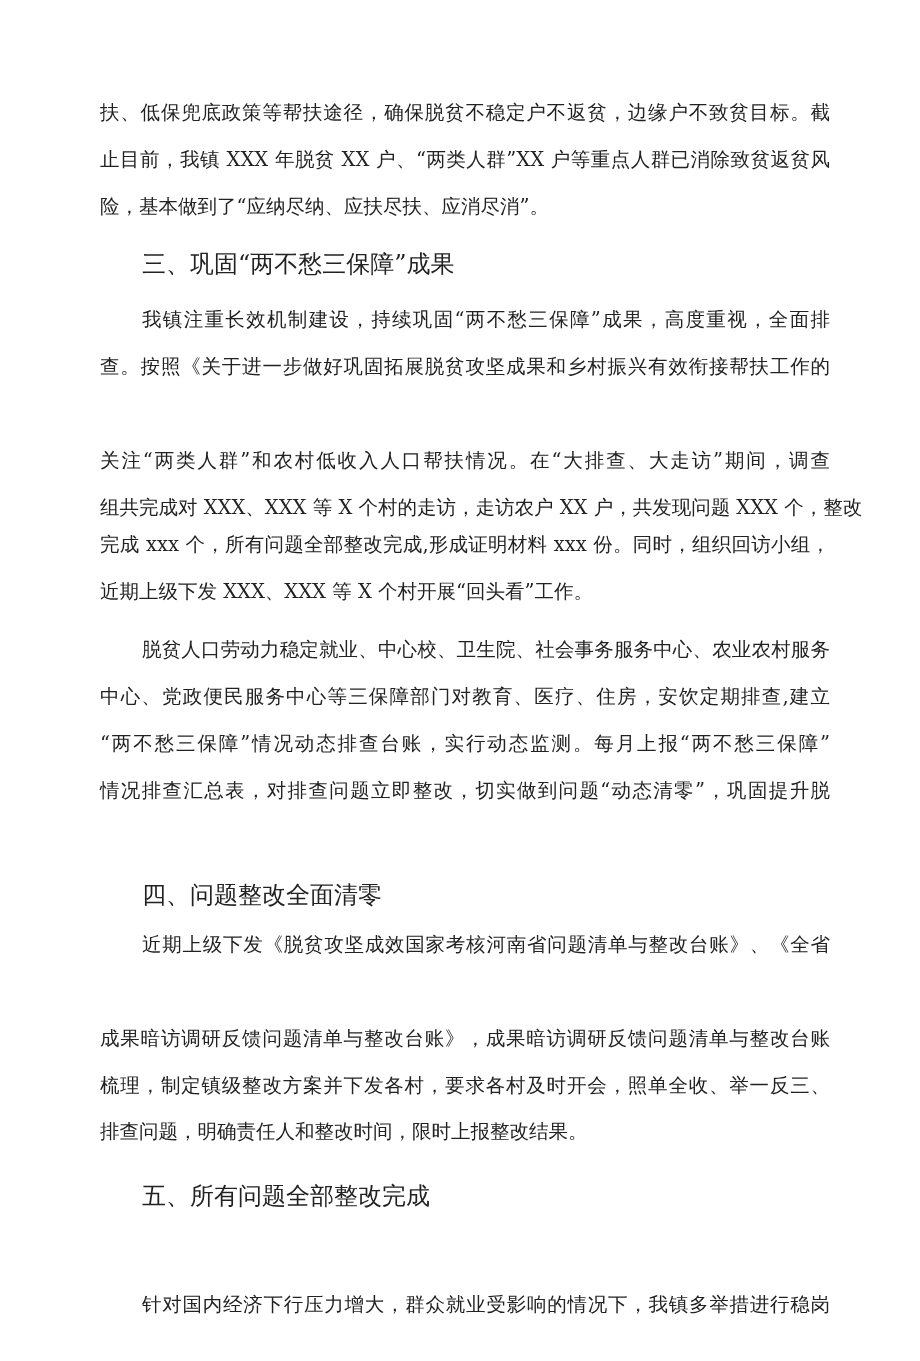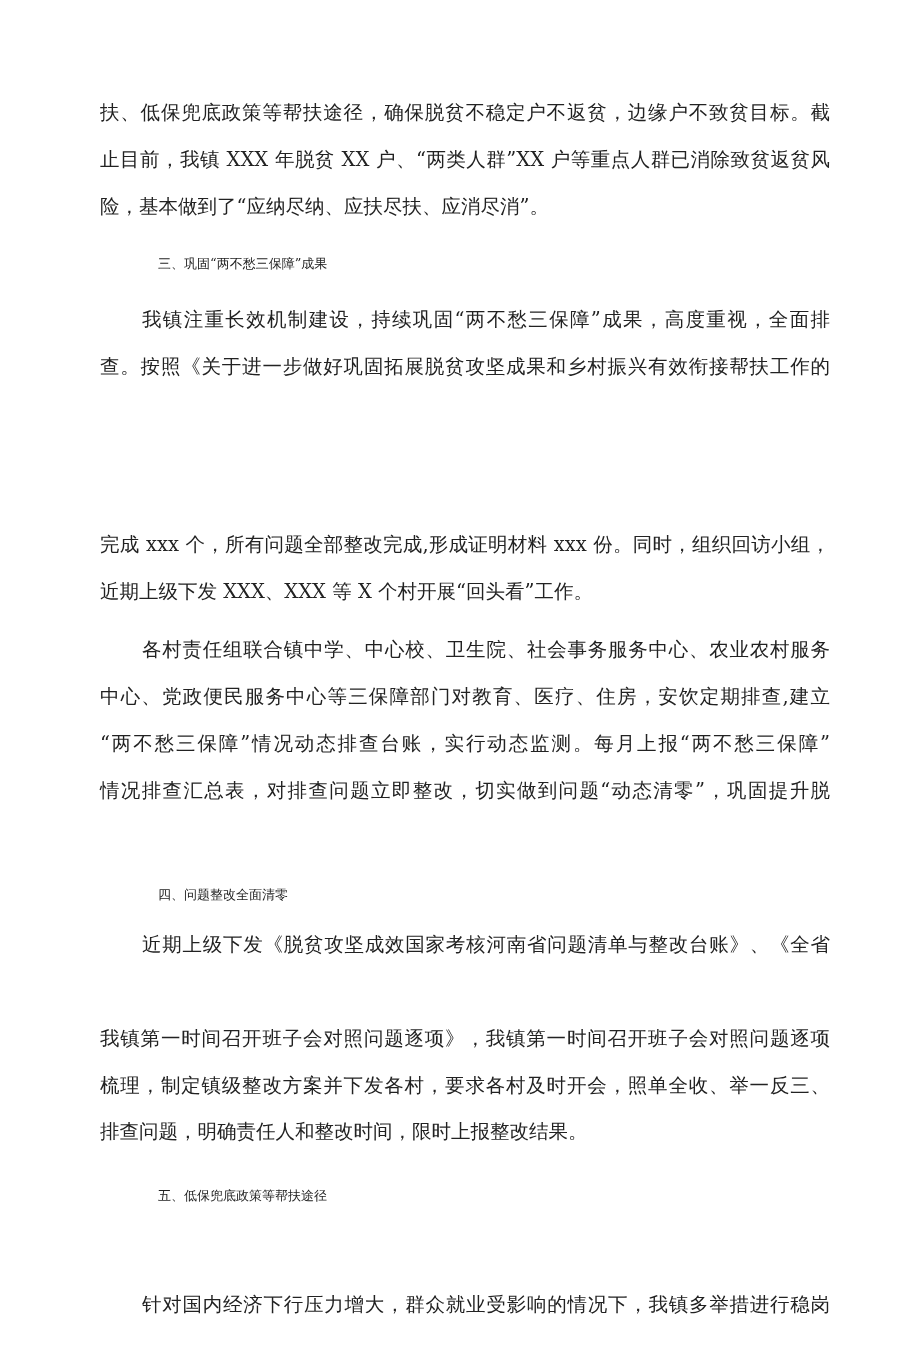--- a/index.html
+++ b/index.html
@@ -3,47 +3,49 @@
 <meta charset="utf-8">
 <style>
   html, body { margin: 0; padding: 0; background: #ffffff; }
   body { width: 920px; height: 1361px; position: relative; overflow: hidden;
          font-family: "DejaVu Serif", "Liberation Serif", serif; color: #222222; }
   .page { position: absolute; left: 0; top: 0; width: 892px; height: 1361px; background: #fff; }
   .line { position: absolute; left: 100px; width: 730px; height: 26px; line-height: 26px;
           font-size: 19.5px; white-space: nowrap; text-align: justify; text-align-last: justify; letter-spacing: 0; }
   .line.indent { left: 142px; width: 688px; }
   .line.last { text-align-last: left; }
-  .heading { position: absolute; left: 158px; height: 26px; line-height: 26px; font-size: 13px; white-space: nowrap; }
+  .heading { position: absolute; left: 142px; height: 26px; line-height: 26px; font-size: 24px; white-space: nowrap; }
 </style>
 </head>
 <body>
 
 <div class="page">
 
   <div class="line" style="top:100px">扶、低保兜底政策等帮扶途径，确保脱贫不稳定户不返贫，边缘户不致贫目标。截</div>
   <div class="line last" style="top:194px">险，基本做到了“应纳尽纳、应扶尽扶、应消尽消”。</div>
   <div class="line" style="top:147px">止目前，我镇 XXX 年脱贫 XX 户、“两类人群”XX 户等重点人群已消除致贫返贫风</div>
 
   <div class="heading" style="top:251px">三、巩固“两不愁三保障”成果</div>
 
   <div class="line indent" style="top:307px">我镇注重长效机制建设，持续巩固“两不愁三保障”成果，高度重视，全面排</div>
   <div class="line" style="top:354px">查。按照《关于进一步做好巩固拓展脱贫攻坚成果和乡村振兴有效衔接帮扶工作的</div>
+  <div class="line" style="top:448px">关注“两类人群”和农村低收入人口帮扶情况。在“大排查、大走访”期间，调查</div>
+  <div class="line" style="top:495px">组共完成对 XXX、XXX 等 X 个村的走访，走访农户 XX 户，共发现问题 XXX 个，整改</div>
   <div class="line" style="top:532px">完成 xxx 个，所有问题全部整改完成,形成证明材料 xxx 份。同时，组织回访小组，</div>
   <div class="line last" style="top:579px">近期上级下发 XXX、XXX 等 X 个村开展“回头看”工作。</div>
 
-  <div class="line indent" style="top:637px">各村责任组联合镇中学、中心校、卫生院、社会事务服务中心、农业农村服务</div>
+  <div class="line indent" style="top:637px">脱贫人口劳动力稳定就业、中心校、卫生院、社会事务服务中心、农业农村服务</div>
   <div class="line" style="top:684px">中心、党政便民服务中心等三保障部门对教育、医疗、住房，安饮定期排查,建立</div>
   <div class="line" style="top:731px">“两不愁三保障”情况动态排查台账，实行动态监测。每月上报“两不愁三保障”</div>
   <div class="line" style="top:778px">情况排查汇总表，对排查问题立即整改，切实做到问题“动态清零”，巩固提升脱</div>
 
   <div class="heading" style="top:882px">四、问题整改全面清零</div>
 
   <div class="line indent" style="top:932px">近期上级下发《脱贫攻坚成效国家考核河南省问题清单与整改台账》、《全省</div>
-  <div class="line" style="top:1026px">我镇第一时间召开班子会对照问题逐项》，我镇第一时间召开班子会对照问题逐项</div>
+  <div class="line" style="top:1026px">成果暗访调研反馈问题清单与整改台账》，成果暗访调研反馈问题清单与整改台账</div>
   <div class="line" style="top:1073px">梳理，制定镇级整改方案并下发各村，要求各村及时开会，照单全收、举一反三、</div>
   <div class="line last" style="top:1119px">排查问题，明确责任人和整改时间，限时上报整改结果。</div>
 
-  <div class="heading" style="top:1183px">五、低保兜底政策等帮扶途径</div>
+  <div class="heading" style="top:1183px">五、所有问题全部整改完成</div>
 
   <div class="line indent" style="top:1292px">针对国内经济下行压力增大，群众就业受影响的情况下，我镇多举措进行稳岗</div>
 
 </div>
 
 </body></html>

